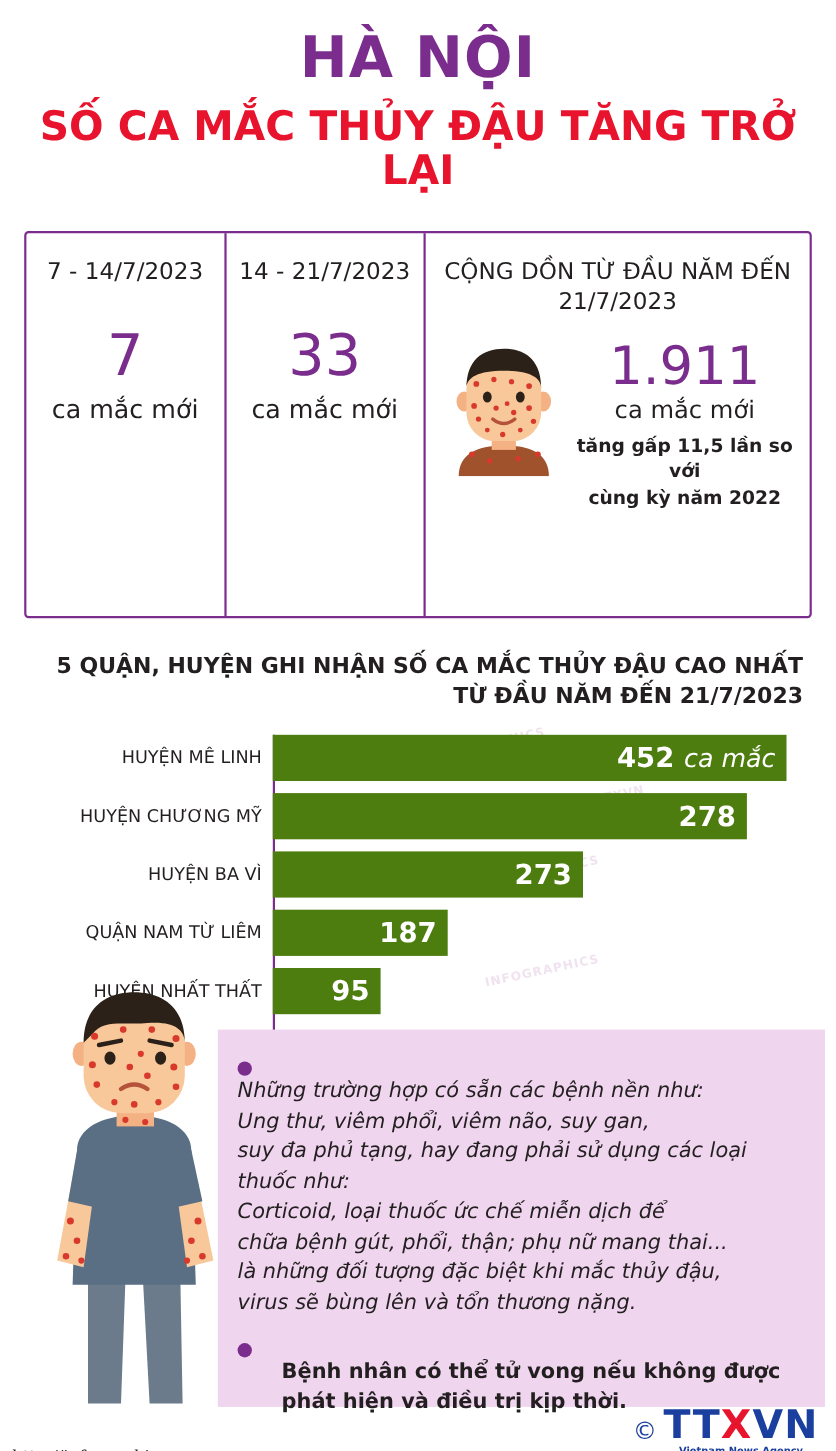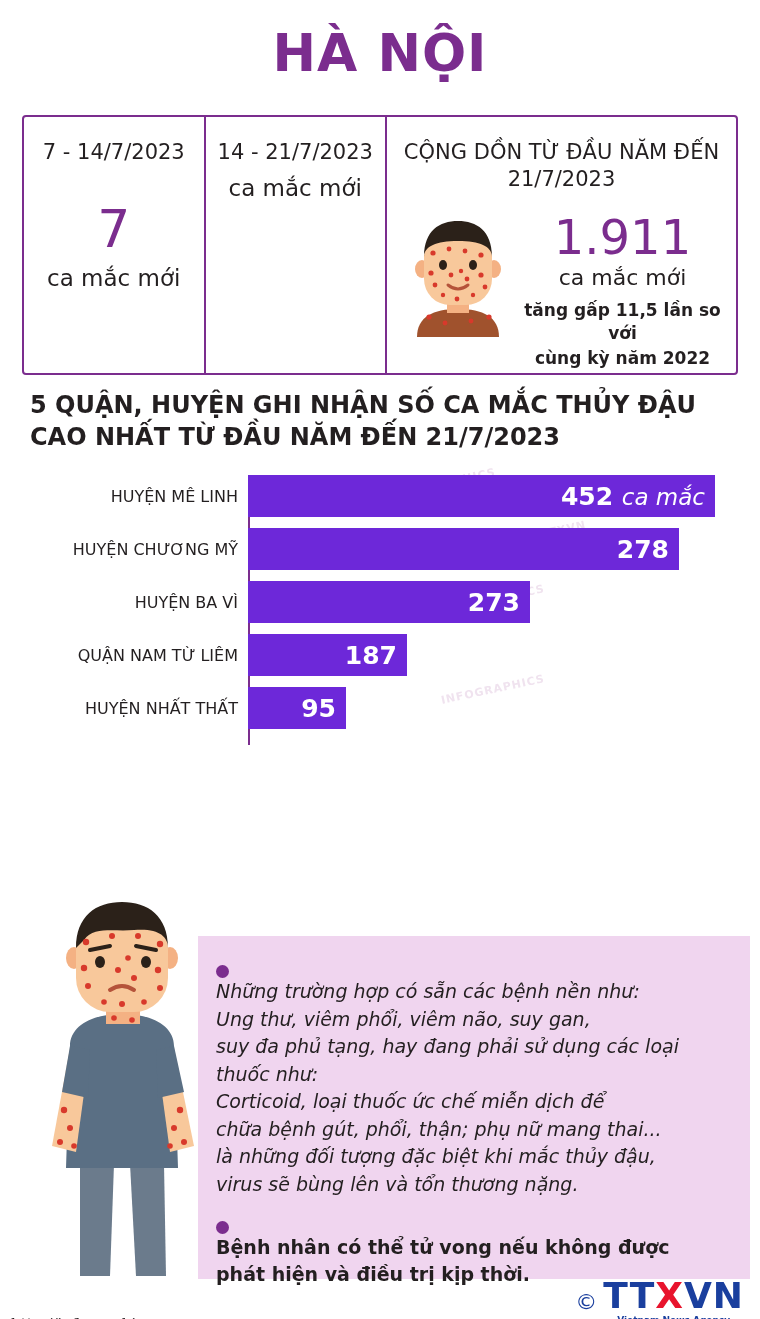--- a/index.html
+++ b/index.html
@@ -40,21 +40,21 @@
     letter-spacing: 0px;
     margin-top: 14px;
     line-height: 1.1;
   }
 
   
   .stats-box {
     margin: 34px 22px 0 22px;
     border: 2px solid #7b2d8e;
     border-radius: 4px;
-    height: 260px;
+    height: 352px;
     display: flex;
     box-sizing: border-box;
   }
   .stat-cell {
     box-sizing: border-box;
     padding: 22px 10px 10px 10px;
     text-align: center;
     position: relative;
   }
   .cell-1 { width: 182px; border-right: 2px solid #7b2d8e; }
@@ -119,25 +119,25 @@
   .face {
     position: absolute;
     left: 8px;
     top: 2px;
     width: 106px;
     height: 124px;
   }
 
   
   .chart-title {
-    text-align: left;
-    font-weight: bold;
-    font-size: 24px;
-    color: #231f20;
-    margin: 14px 30px 0 30px;
+    text-align: right;
+    font-weight: bold;
+    font-size: 20px;
+    color: #231f20;
+    margin: 30px 30px 0 30px;
     line-height: 1.35;
   }
   .chart-wrap {
     position: relative;
     margin: 22px 0 0 0;
     padding-left: 0;
     height: 270px;
   }
   .wm {
     position: absolute;
@@ -164,21 +164,21 @@
     box-sizing: border-box;
     white-space: nowrap;
   }
   .bar-track {
     position: relative;
     flex: 1;
     height: 42px;
   }
   .bar {
     height: 42px;
-    background: #6d28d9;
+    background: #4d7c0f;
     position: relative;
   }
   .bar-value {
     position: absolute;
     right: 10px;
     top: 50%;
     transform: translateY(-50%);
     color: #ffffff;
     font-size: 25px;
     font-weight: bold;
@@ -234,20 +234,21 @@
   .bullet-text {
     font-size: 19px;
     color: #231f20;
     font-style: italic;
     line-height: 1.45;
   }
   .bullet-text.bold {
     font-style: normal;
     font-weight: bold;
     line-height: 1.4;
+    margin-left: 40px;
   }
 
   
   .boy {
     position: absolute;
     left: 18px;
     top: -30px;
     width: 210px;
     height: 400px;
   }
@@ -294,31 +295,33 @@
     font-weight: bold;
     margin-top: 2px;
   }
 </style>
 </head>
 <body>
 
 <div class="page">
 
   <div class="title-main">HÀ NỘI</div>
+  <div class="title-sub">SỐ CA MẮC THỦY ĐẬU TĂNG TRỞ LẠI</div>
 
   <div class="stats-box">
 
     <div class="stat-cell cell-1">
       <div class="stat-period">7 - 14/7/2023</div>
       <div class="stat-num">7</div>
       <div class="stat-label">ca mắc mới</div>
     </div>
 
     <div class="stat-cell cell-2">
       <div class="stat-period">14 - 21/7/2023</div>
+      <div class="stat-num">33</div>
       <div class="stat-label">ca mắc mới</div>
     </div>
 
     <div class="stat-cell cell-3">
       <div class="stat-period">CỘNG DỒN TỪ ĐẦU NĂM ĐẾN 21/7/2023</div>
       <div class="cell3-body">
         <div class="cell3-figure">
           <svg class="face" viewBox="0 0 106 124" xmlns="http://www.w3.org/2000/svg">
 
             <path d="M12 124 C12 104 28 96 53 96 C78 96 94 104 94 124 Z" fill="#a0522d"></path>

